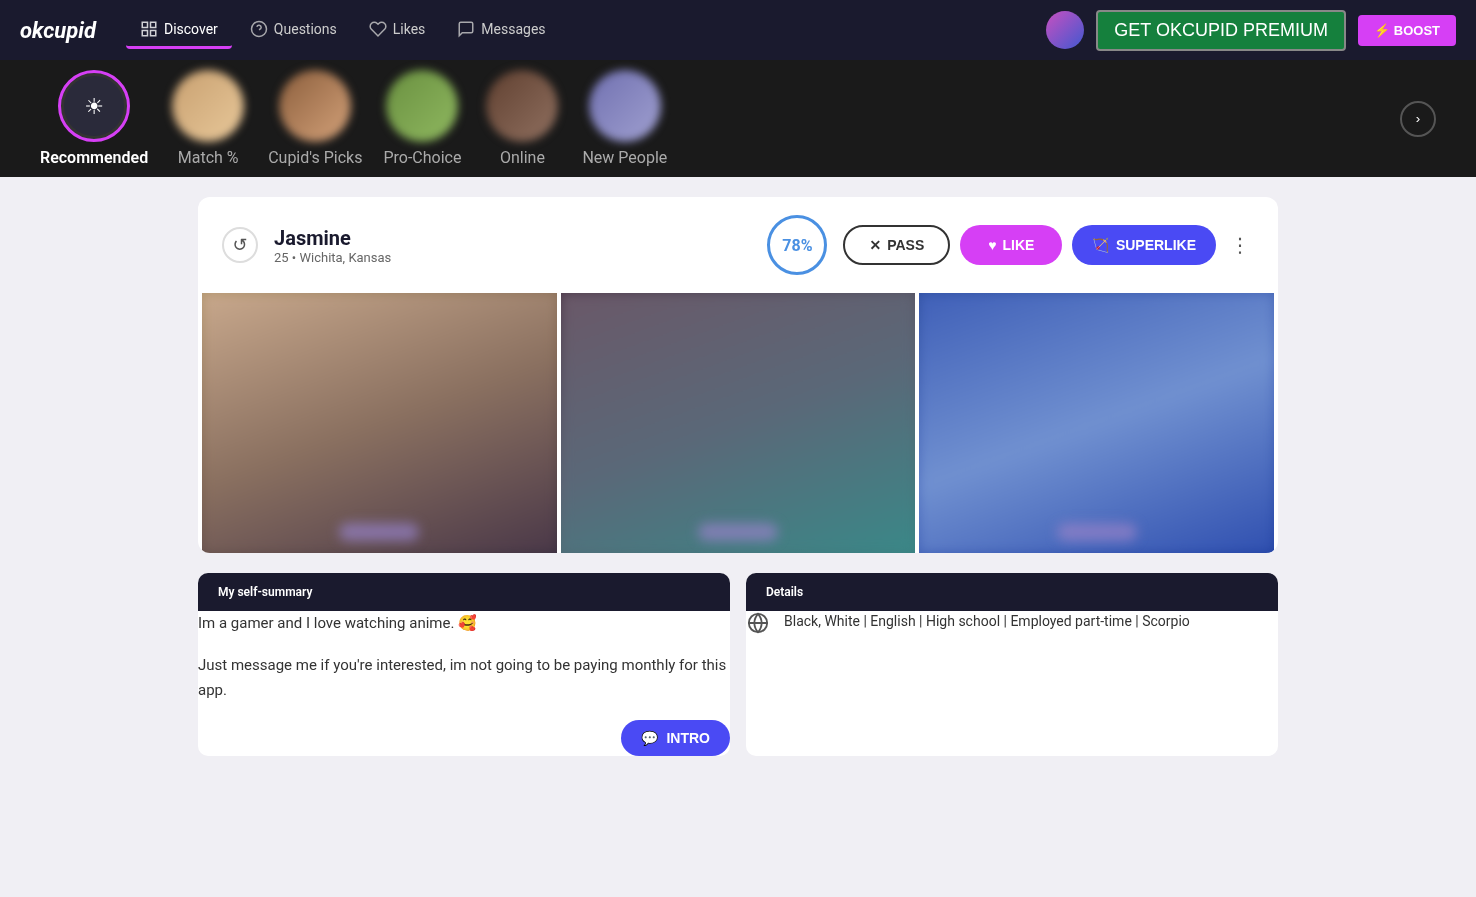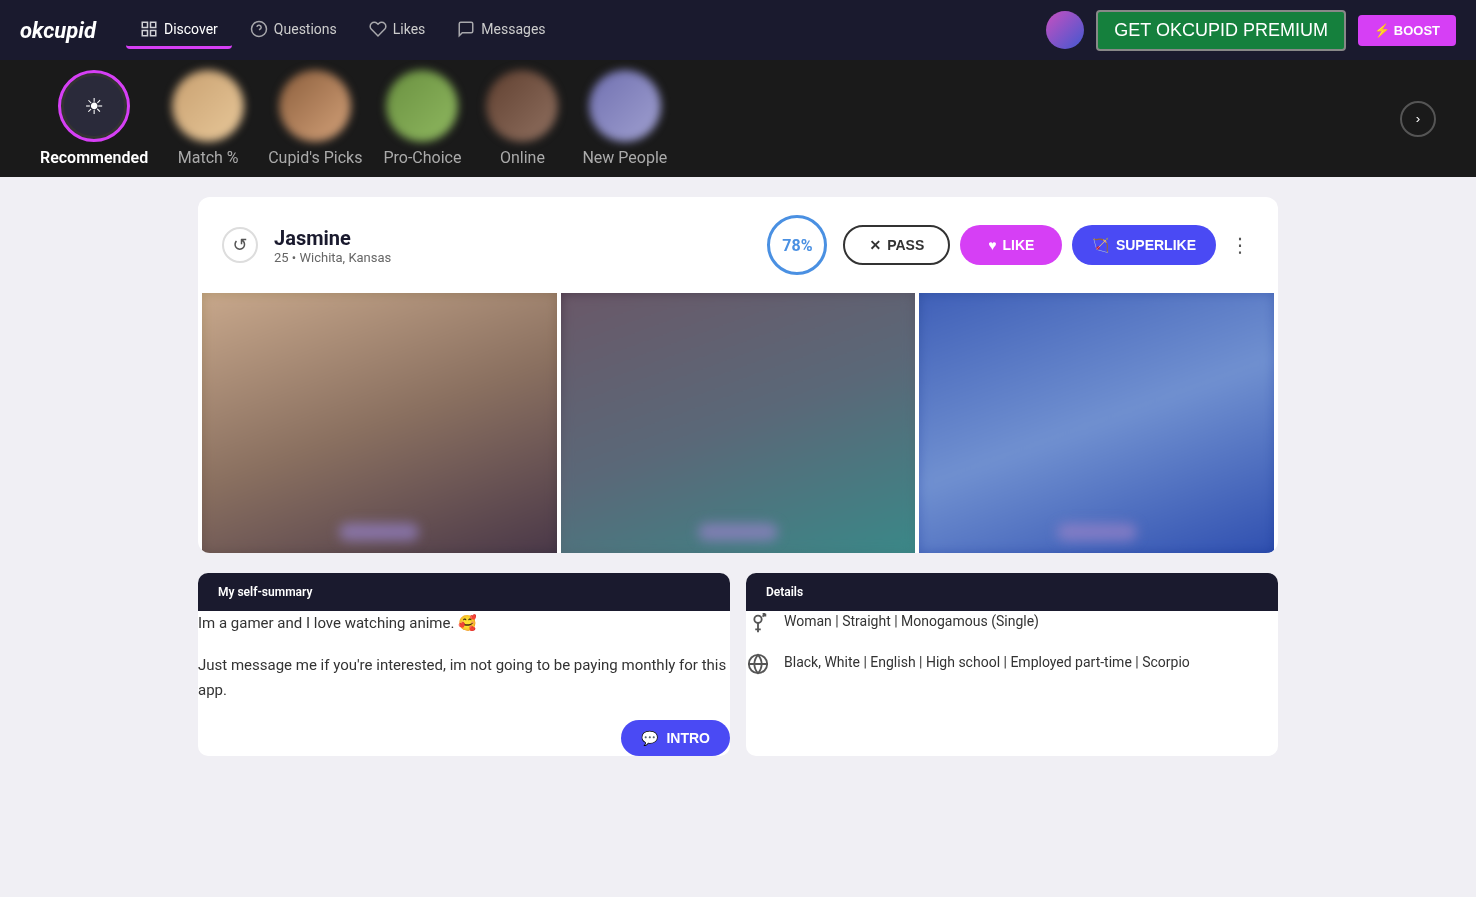--- a/index.html
+++ b/index.html
@@ -214,30 +214,20 @@
         <div style="clear:both;"></div>
       </div>
     </div>
 
     <div class="section-card">
       <div class="section-header">Details</div>
       <div class="section-body">
         <div class="detail-row">
           <span class="detail-icon">
             <svg width="22" height="22" viewBox="0 0 24 24" fill="none" stroke="#555" stroke-width="2">
-                <circle cx="12" cy="8" r="4"></circle>
-                <path d="M12 12v10M9 19h6"></path>
-                <path d="M17 5l3-3m0 0h-3m3 0v3"></path>
-              </svg>
-          </span>
-          <span class="detail-text">Woman | Straight | Monogamous (Single)</span>
-        </div>
-        <div class="detail-row">
-          <span class="detail-icon">
-            <svg width="22" height="22" viewBox="0 0 24 24" fill="none" stroke="#555" stroke-width="2">
                 <circle cx="12" cy="12" r="10"></circle>
                 <line x1="2" y1="12" x2="22" y2="12"></line>
                 <path d="M12 2a15.3 15.3 0 0 1 4 10 15.3 15.3 0 0 1-4 10 15.3 15.3 0 0 1-4-10 15.3 15.3 0 0 1 4-10z"></path>
               </svg>
           </span>
           <span class="detail-text">Black, White | English | High school | Employed part-time | Scorpio</span>
         </div>
       </div>
     </div>
   </div>

